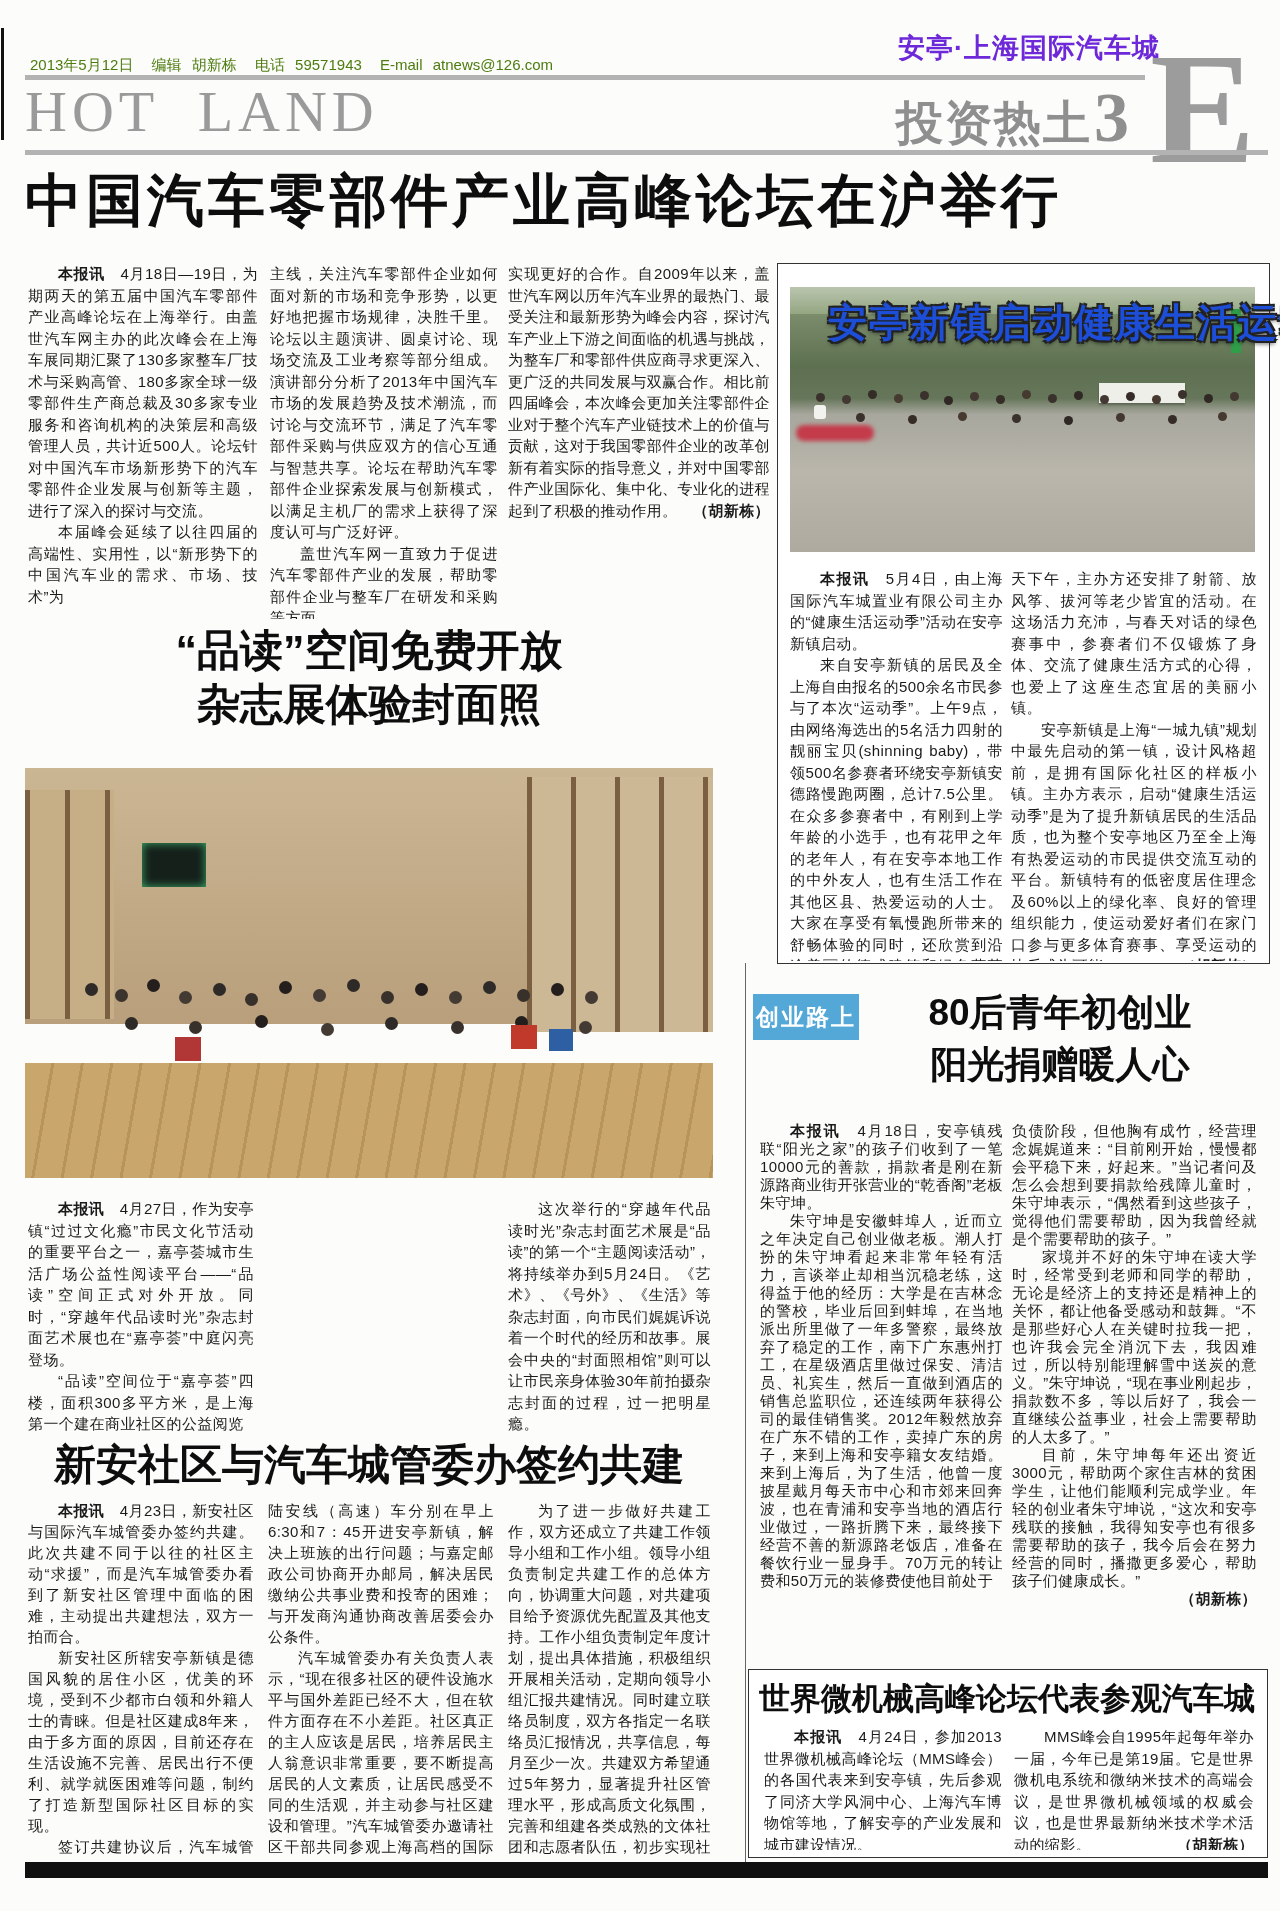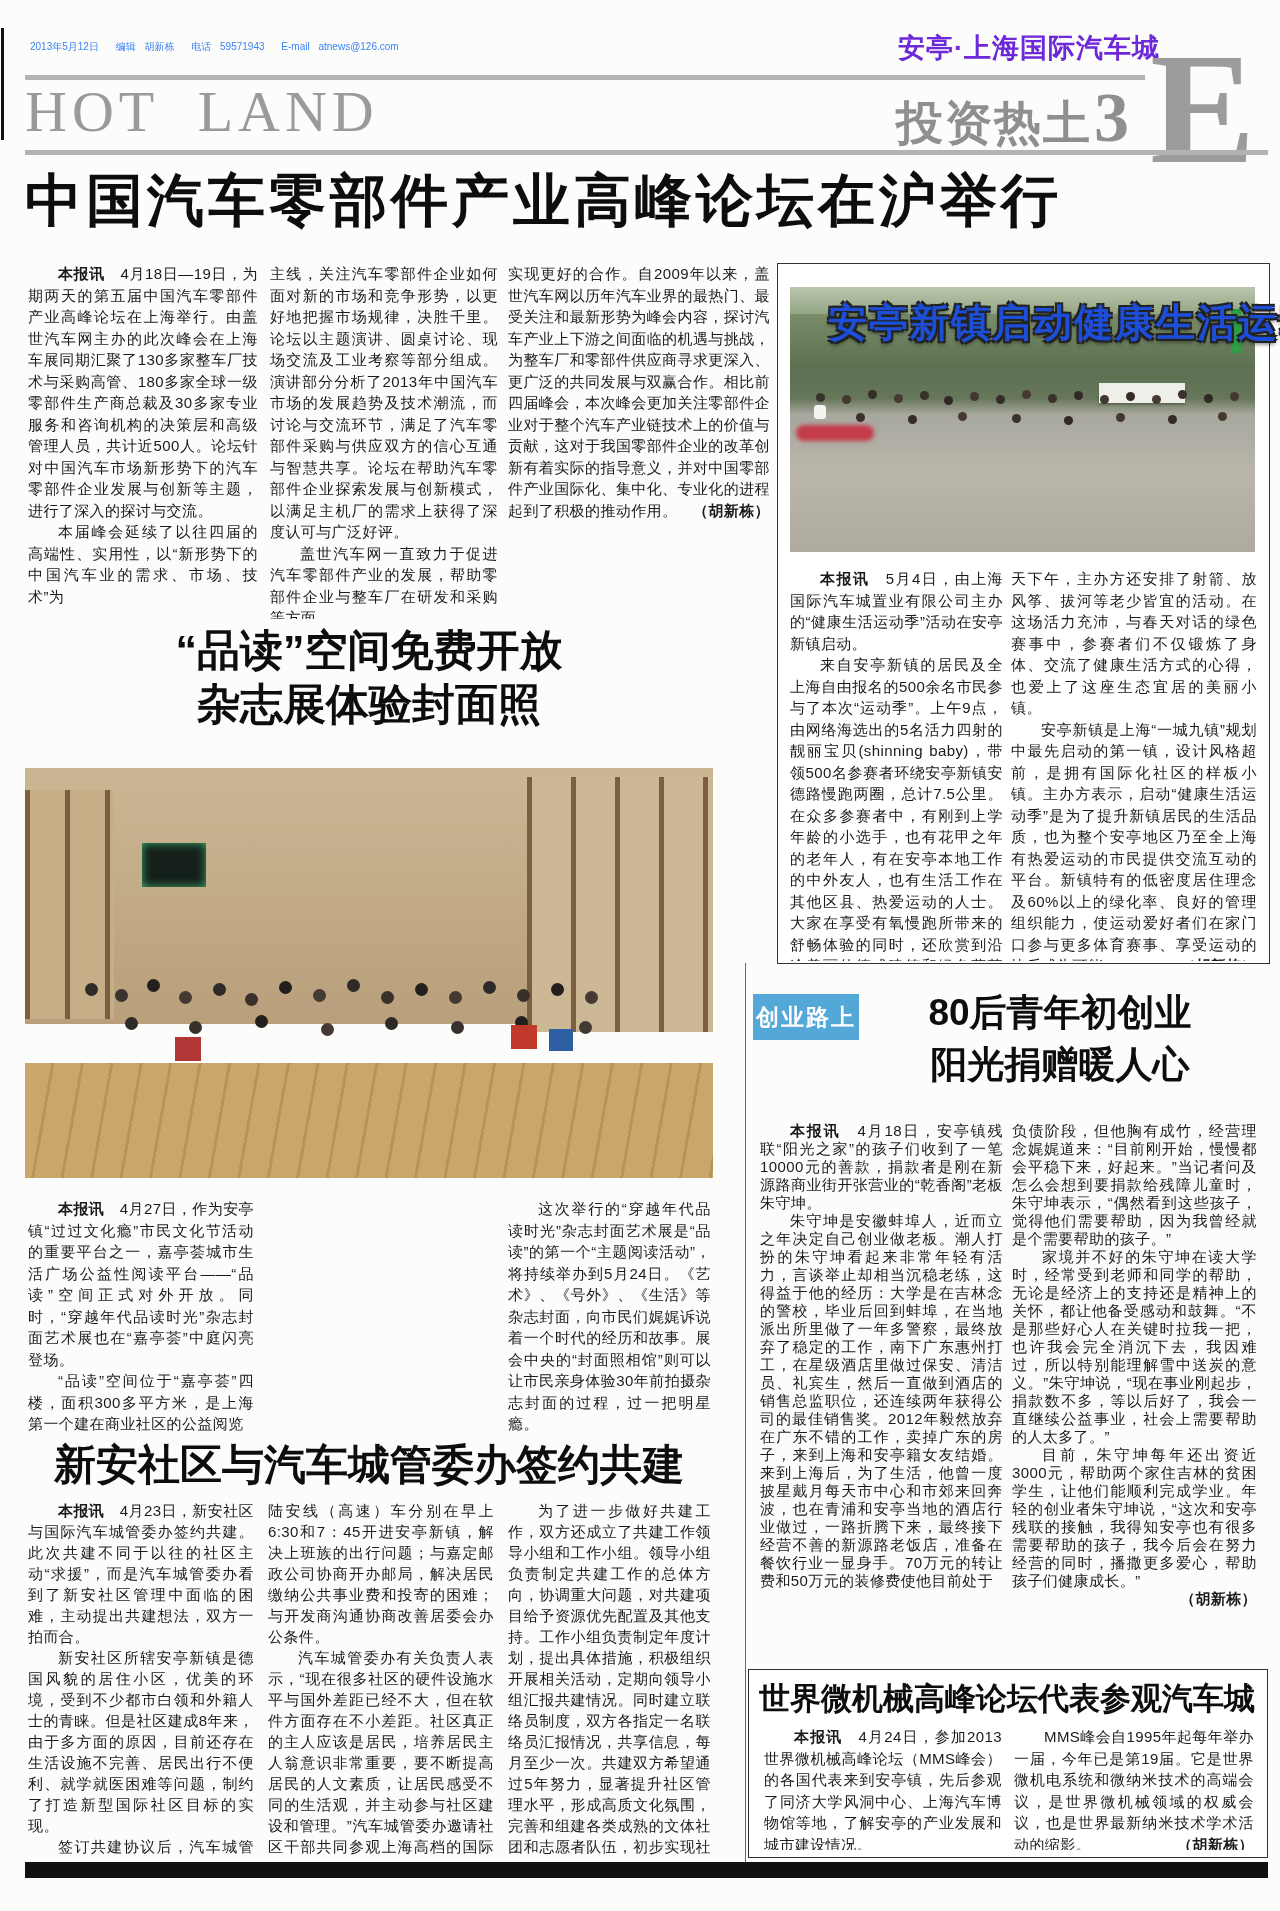--- a/index.html
+++ b/index.html
@@ -1,21 +1,21 @@
 <!DOCTYPE html>
 <html><head>
 <meta charset="utf-8">
 <style>
   html,body{margin:0;padding:0;background:#e8e8e4;}
   #page{position:relative;width:1280px;height:1911px;background:#fcfcfa;margin:0 auto;
         font-family:"Liberation Sans","DejaVu Sans",sans-serif;color:#1a1a1a;overflow:hidden;}
   .abs{position:absolute;}
   
   #edge-mark{left:1px;top:28px;width:3px;height:112px;background:#111;}
-  #dateline{left:30px;top:40px;width:760px;font-size:10px;color:#3b82f6;white-space:nowrap;}
+  #dateline{left:30px;top:56px;width:760px;font-size:15px;color:#4d7c0f;white-space:nowrap;}
   #dateline span{margin-right:14px;}
   #dateline .lbl{margin-right:6px;}
   #brand{left:860px;top:30px;width:300px;font-size:27px;font-weight:bold;letter-spacing:1px;color:#6d28d9;text-align:right;white-space:nowrap;}
   #big-e{left:1150px;top:30px;width:120px;font-family:"Liberation Serif","DejaVu Serif",serif;
          font-size:158px;line-height:1;font-weight:bold;color:#9c9c9c;}
   .hrule{background:#b3b3b3;}
   #rule1{left:25px;top:75px;width:1120px;height:5px;}
   #hotland{left:25px;top:80px;font-family:"Liberation Serif","DejaVu Serif",serif;
            font-size:58px;color:#9a9a9a;letter-spacing:5px;word-spacing:20px;line-height:1.1;}
   #touzi{left:896px;top:92px;font-size:47px;font-weight:600;color:#8f8f8f;letter-spacing:2px;}

